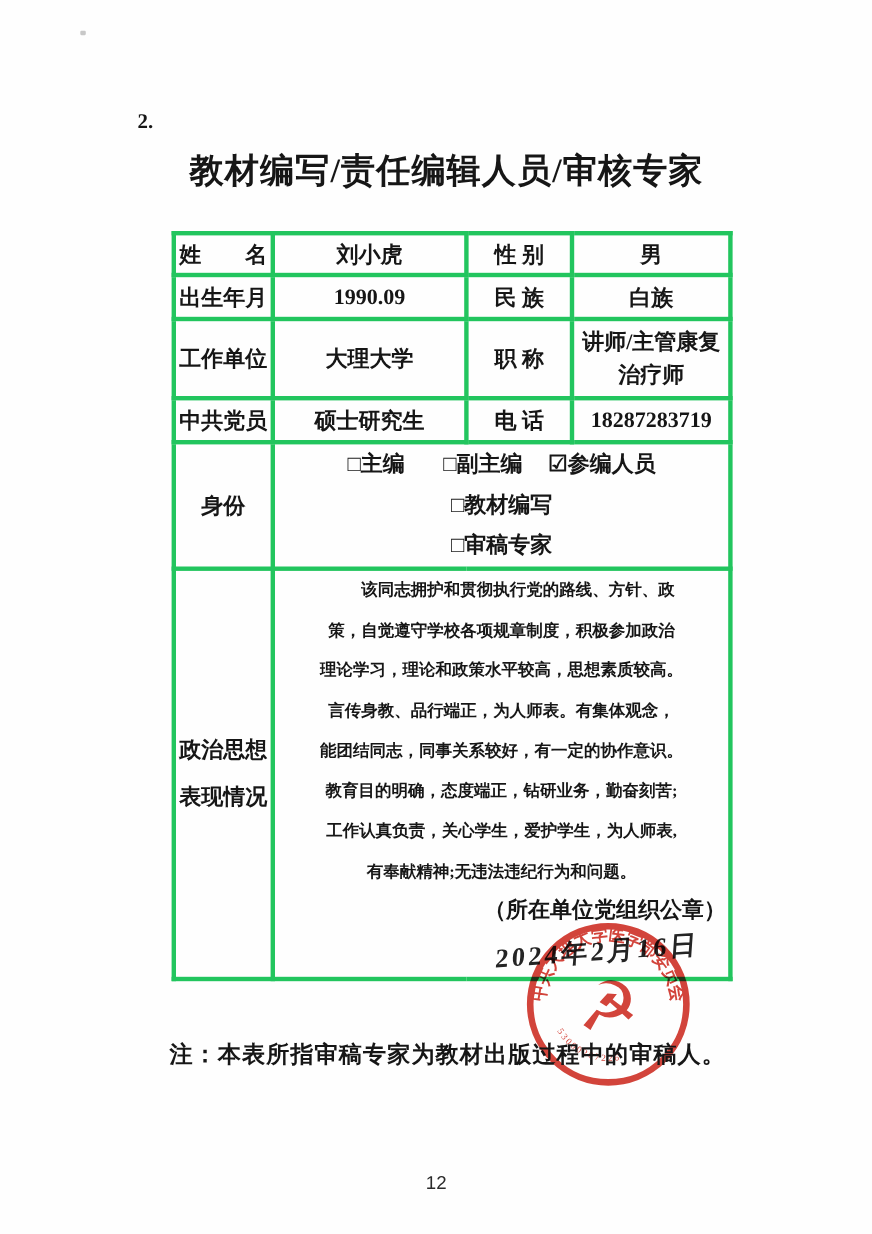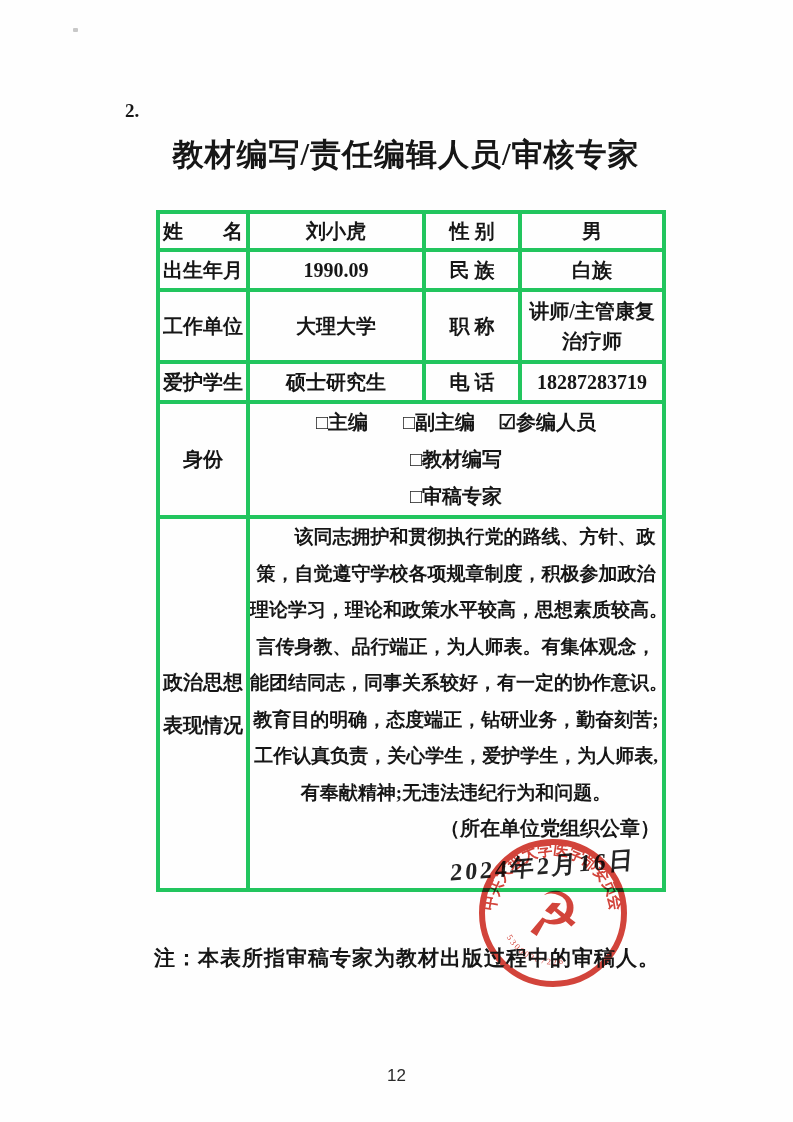--- a/index.html
+++ b/index.html
@@ -31,21 +31,21 @@
 
   td.val-wrap { font-size:18.5px; line-height:30px; padding:2px 2px; }
 
   td.id-cell { text-align:left; padding:5px 0 0 11px; }
   .id-line { line-height:37px; white-space:nowrap; }
   .id-line .g1 { margin-left:30px; }
   .id-line .g2 { margin-left:18px; }
 
   td.thought-lb div { line-height:43px; }
   td.thought-cell { text-align:left; padding:7px 4px 0 10px; }
-  .t-line { line-height:36.5px; white-space:nowrap; font-size:19px; }
+  .t-line { line-height:36.5px; white-space:nowrap; font-size:15px; }
   .t-line.first { text-indent:2em; }
   .seal-caption { text-align:right; line-height:34px; font-size:20px; padding-right:2px; }
   .date-line { text-align:right; padding-right:26px; line-height:42px; }
   .hand { display:inline-block; font-size:24px; letter-spacing:3px; font-weight:600;
           color:#242424; transform:rotate(-4deg) skewX(-8deg); }
 
   .note { position:absolute; left:154px; top:944px; font-size:21px; font-weight:600; letter-spacing:1px; }
 
   .page-num { position:absolute; left:0; top:1066px; width:100%; text-align:center;
               font-size:17px; font-family:"Liberation Sans","DejaVu Sans",sans-serif; color:#2a2a2a; }
@@ -85,21 +85,21 @@
       <td>民 族</td>
       <td>白族</td>
     </tr>
     <tr class="r4">
       <td>工作单位</td>
       <td>大理大学</td>
       <td>职 称</td>
       <td class="val-wrap">讲师/主管康复治疗师</td>
     </tr>
     <tr class="r5">
-      <td>爱护学生</td>
+      <td>中共党员</td>
       <td>硕士研究生</td>
       <td>电 话</td>
       <td>18287283719</td>
     </tr>
     <tr class="r6">
       <td>身份</td>
       <td class="id-cell" colspan="3">
         <div class="id-line">
           <span>□主编</span>
           <span class="g1">□副主编</span>

